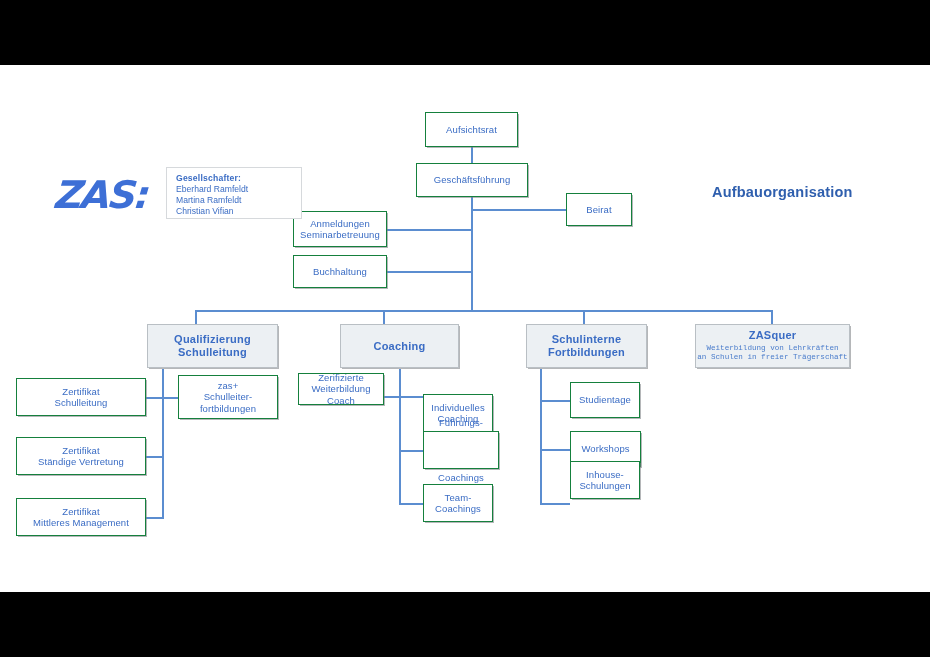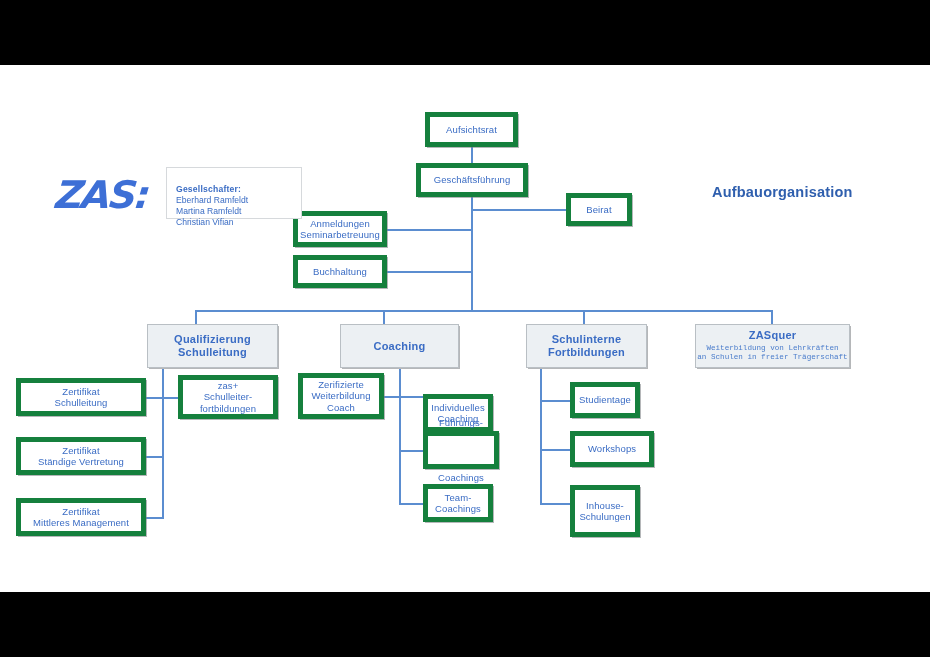--- a/index.html
+++ b/index.html
@@ -24,21 +24,21 @@
     width: 930px;
     height: 527px;
     background: #ffffff;
     overflow: hidden;
   }
 
   
   .node {
     position: absolute;
     box-sizing: border-box;
-    border: 5px solid #15803d;
+    border: 1px solid #15803d;
     background: #ffffff;
     color: #3a6cc4;
     display: flex;
     flex-direction: column;
     align-items: center;
     justify-content: center;
     text-align: center;
     line-height: 1.18;
     font-size: 9.5px;
     letter-spacing: .1px;
@@ -92,21 +92,21 @@
   #shareholders {
     position: absolute;
     left: 166px;
     top: 102px;
     width: 136px;
     height: 52px;
     box-sizing: border-box;
     border: 1px solid #d6d9dc;
     background: #ffffff;
     color: #3a6cc4;
-    padding: 16px 0 0 9px;
+    padding: 5px 0 0 9px;
     font-size: 8.6px;
     line-height: 1.28;
     z-index: 6;
   }
   #shareholders .hd { font-weight: bold; letter-spacing: .2px; }
 
   
   #pagetitle {
     position: absolute;
     left: 712px;
@@ -224,21 +224,21 @@
     <span class="ln">Zertifikat</span>
     <span class="ln">Mittleres Management</span>
   </div>
 
   <div class="node" style="left:178px; top:310px; width:100px; height:44px;">
     <span class="ln">zas+</span>
     <span class="ln">Schulleiter-</span>
     <span class="ln">fortbildungen</span>
   </div>
 
-  <div class="node" style="left:298px; top:308px; width:86px; height:46px;">
+  <div class="node" style="left:298px; top:308px; width:86px; height:32px;">
     <span class="ln">Zerifizierte</span>
     <span class="ln">Weiterbildung</span>
     <span class="ln">Coach</span>
   </div>
 
   <div class="node" style="left:423px; top:329px; width:70px; height:38px;">
     <span class="ln">Individuelles</span>
     <span class="ln">Coaching</span>
   </div>
 
@@ -249,22 +249,22 @@
 
   <div class="node" style="left:423px; top:419px; width:70px; height:38px;">
     <span class="ln">Team-</span>
     <span class="ln">Coachings</span>
   </div>
 
   <div class="node" style="left:570px; top:317px; width:70px; height:36px;">
     <span class="ln">Studientage</span>
   </div>
 
-  <div class="node" style="left:570px; top:366px; width:84px; height:36px;">
+  <div class="node" style="left:570px; top:366px; width:71px; height:36px;">
     <span class="ln">Workshops</span>
   </div>
 
-  <div class="node" style="left:570px; top:420px; width:70px; height:52px;">
+  <div class="node" style="left:570px; top:396px; width:70px; height:38px;">
     <span class="ln">Inhouse-</span>
     <span class="ln">Schulungen</span>
   </div>
 
 </div>
 
 </body></html>

